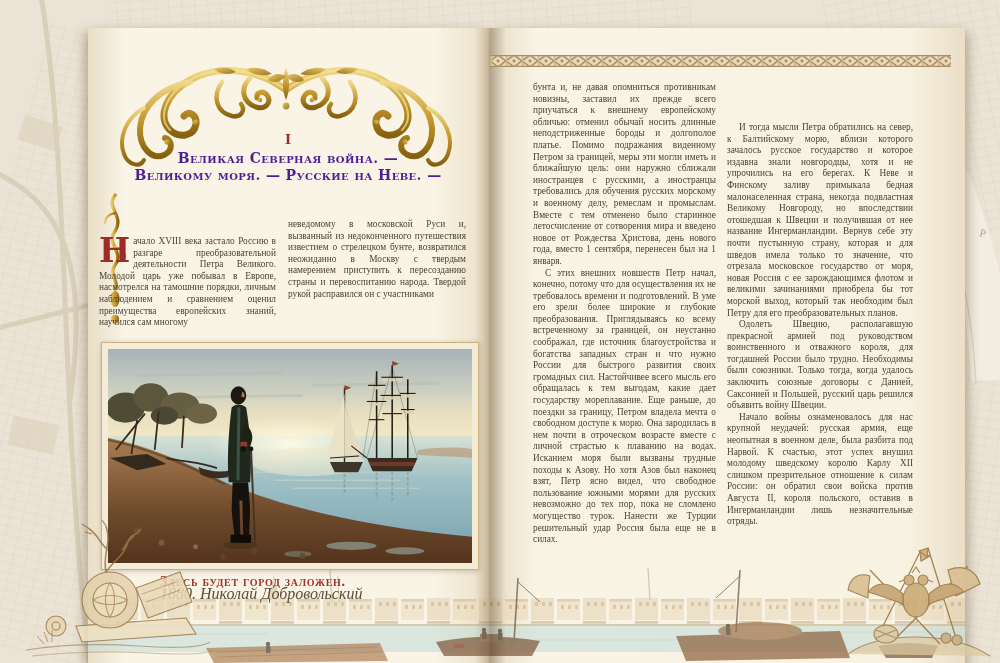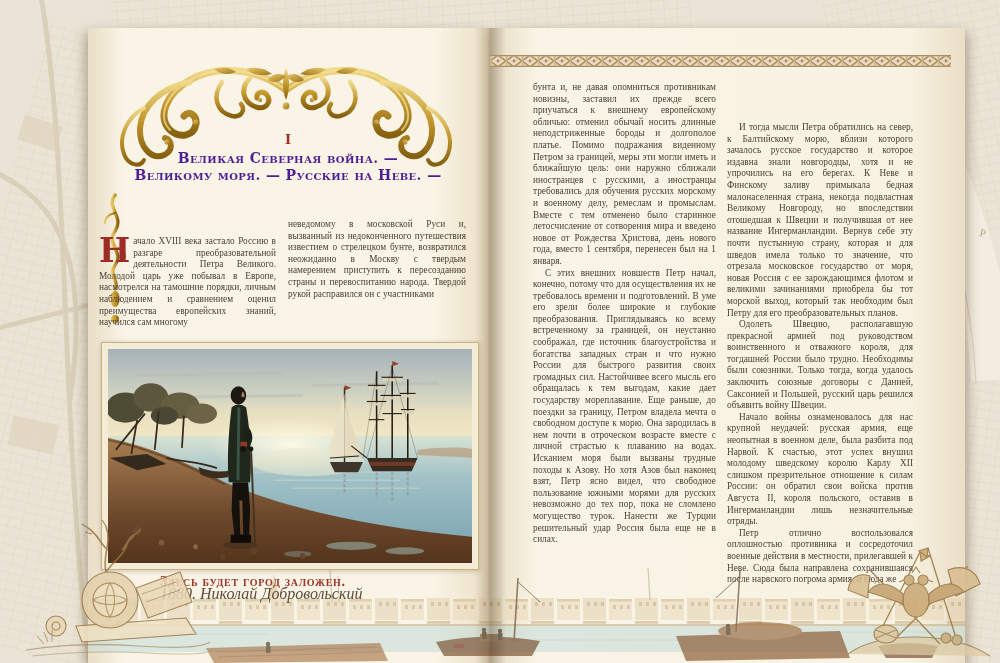--- a/index.html
+++ b/index.html
@@ -369,21 +369,20 @@
     </svg>
 
     <div class="bodytxt rcol rcol1">
       <p class="noind">бунта и, не давая опомниться противникам новизны, заставил их прежде всего приучаться к внешнему европейскому обличью: отменил обычай носить длинные неподстриженные бороды и долгополое платье. Помимо подражания виденному Петром за границей, меры эти могли иметь и ближайшую цель: они наружно сближали иностранцев с русскими, а иностранцы требовались для обучения русских морскому и военному делу, ремеслам и промыслам. Вместе с тем отменено было старинное летосчисление от сотворения мира и введено новое от Рождества Христова, день нового года, вместо 1 сентября, перенесен был на 1 января.</p>
       <p>С этих внешних новшеств Петр начал, конечно, потому что для осуществления их не требовалось времени и подготовлений. В уме его зрели более широкие и глубокие преобразования. Приглядываясь ко всему встреченному за границей, он неустанно соображал, где источник благоустройства и богатства западных стран и что нужно России для быстрого развития своих громадных сил. Настойчивее всего мысль его обращалась к тем выгодам, какие дает государству мореплавание. Еще раньше, до поездки за границу, Петром владела мечта о свободном доступе к морю. Она зародилась в нем почти в отроческом возрасте вместе с личной страстью к плаванию на водах. Исканием моря были вызваны трудные походы к Азову. Но хотя Азов был наконец взят, Петр ясно видел, что свободное пользование южными морями для русских невозможно до тех пор, пока не сломлено могущество турок. Нанести же Турции решительный удар Россия была еще не в силах.</p>
     </div>
     <div class="bodytxt rcol rcol2">
       <p>И тогда мысли Петра обратились на север, к Балтийскому морю, вблизи которого зачалось русское государство и которое издавна знали новгородцы, хотя и не упрочились на его берегах. К Неве и Финскому заливу примыкала бедная малонаселенная страна, некогда подвластная Великому Новгороду, но впоследствии отошедшая к Швеции и получившая от нее название Ингерманландии. Вернув себе эту почти пустынную страну, которая и для шведов имела только то значение, что отрезала московское государство от моря, новая Россия с ее зарождающимся флотом и великими зачинаниями приобрела бы тот морской выход, который так необходим был Петру для его преобразовательных планов.</p>
       <p>Одолеть Швецию, располагавшую прекрасной армией под руководством воинственного и отважного короля, для тогдашней России было трудно. Необходимы были союзники. Только тогда, когда удалось заключить союзные договоры с Данией, Саксонией и Польшей, русский царь решился объявить войну Швеции.</p>
       <p>Начало войны ознаменовалось для нас крупной неудачей: русская армия, еще неопытная в военном деле, была разбита под Нарвой. К счастью, этот успех внушил молодому шведскому королю Карлу XII слишком презрительное отношение к силам России: он обратил свои войска против Августа II, короля польского, оставив в Ингерманландии лишь незначительные отряды.</p>
-      <p>Петр отлично воспользовался оплошностью противника и сосредоточил военные действия в местности, прилегавшей к Неве. Сюда была направлена сохранившаяся после нарвского погрома армия, и сюда же</p>
     </div>
   </div>
 
   <svg class="ruins" width="198" height="152" viewBox="0 0 198 152">
     <g fill="none" stroke="#9b7748" stroke-width="1.1" opacity=".85">
       <path d="M8,140 Q60,132 120,136 T192,132" opacity=".7"></path>
       <path d="M14,146 Q70,140 130,143 T194,140" opacity=".5"></path>
       <path d="M58,116 L168,108 L178,124 L64,132 Z" fill="#efe1c2"></path>
       <path d="M118,78 L162,62 L174,92 L130,108 Z" fill="#e9d8b6"></path>
       <path d="M124,84 L158,72 M128,92 L162,80" opacity=".6"></path>

